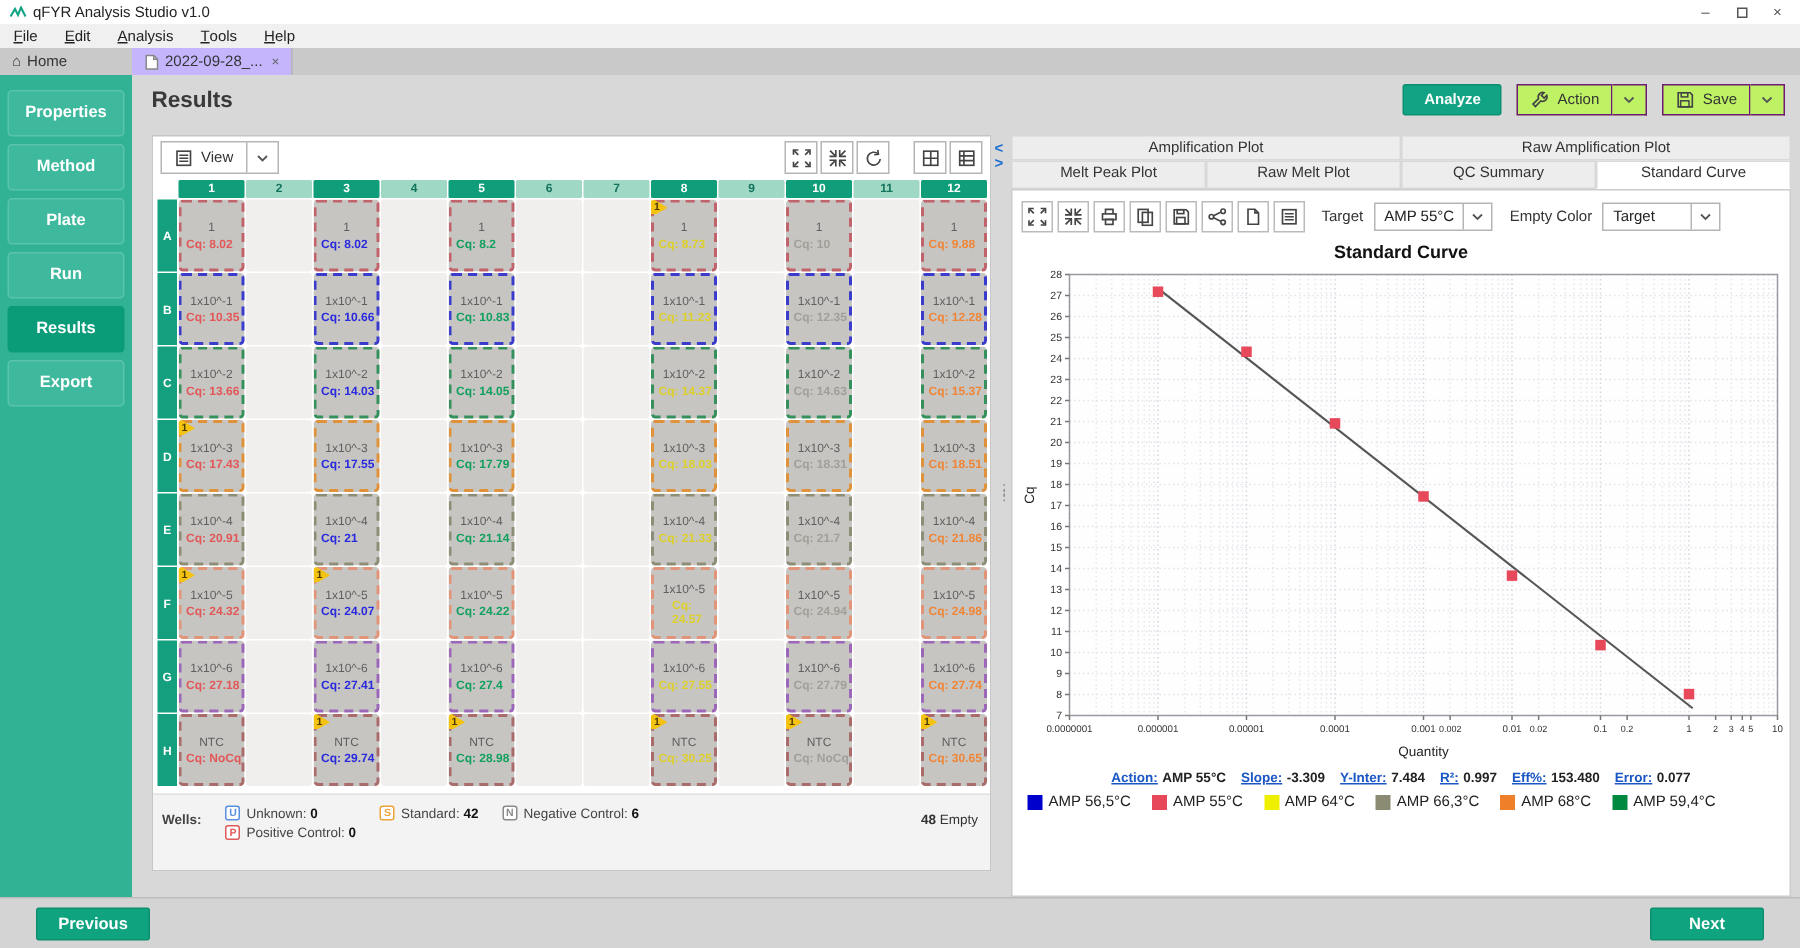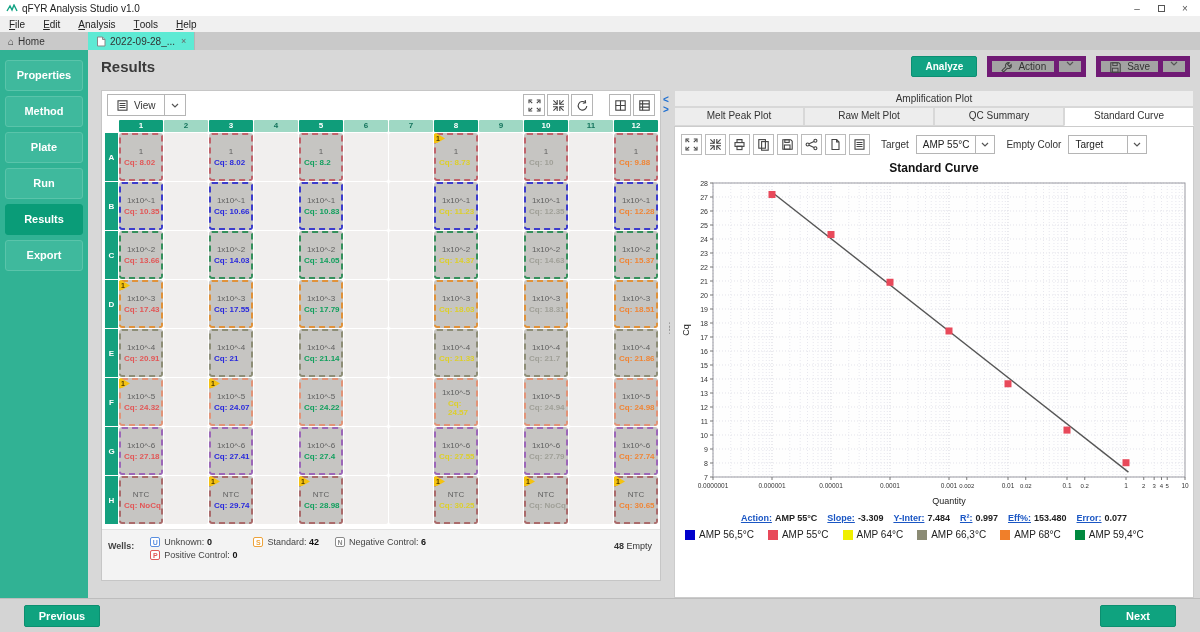--- a/index.html
+++ b/index.html
@@ -16,37 +16,37 @@
 
   
   .menubar { height:16px; background:#f0f0f0; display:flex; align-items:center; font-size:10px; color:#222; }
   .menu-item { padding:0 9px; height:100%; display:flex; align-items:center; }
   .menu-item u { text-decoration:underline; }
 
   
   .tabbar { height:18px; background:#c9c9c9; display:flex; align-items:stretch; font-size:10px; color:#333; }
   .tab { display:flex; align-items:center; gap:4px; padding:0 8px; }
   .tab.home { width:88px; }
-  .tab.doc { background:#5eead4; border-right:1px solid #b5b5b5; }
+  .tab.doc { background:#c4b5fd; border-right:1px solid #b5b5b5; }
   .tab .close-x { color:#666; font-size:9px; margin-left:2px; }
 
   .app { display:flex; height:548px; }
 
   
   .sidebar { width:88px; background:#31b294; padding-top:5px; flex-shrink:0; }
   .side-btn { display:block; width:78px; margin:5px auto; height:31px; border:1px solid #5ac4aa; border-radius:3px; background:#3fb99d; color:#fff; font-size:11px; font-weight:bold; text-align:center; line-height:29px; }
   .side-btn.active { background:#0a9c78; border-color:#0a9c78; }
 
   .main { flex:1; display:flex; flex-direction:column; min-width:0; }
   .main-header { height:33px; display:flex; align-items:center; padding:0 10px 0 13px; }
   .page-title { font-size:15px; font-weight:bold; color:#3a3a3a; }
   .hdr-right { margin-left:auto; display:flex; align-items:center; gap:10px; }
   .btn-analyze { width:66px; height:21px; background:#12a384; border:1px solid #0c8f73; color:#fff; font-size:10px; font-weight:bold; text-align:center; line-height:19px; border-radius:2px; }
   .btn-group { display:flex; }
-  .btn-flat { height:21px; background:#a3a3a3; border:5px solid #701a75; display:flex; gap:5px; padding:0 8px; font-size:10px; color:#333; }
+  .btn-flat { height:21px; background:#bef264; border:1px solid #701a75; display:flex; align-items:center; gap:5px; padding:0 8px; font-size:10px; color:#333; }
   .btn-flat.chev { border-left:none; padding:0 7px; }
 
   .content { flex:1; display:flex; padding:7px 4px 0 13px; }
 
   
   .plate-panel { width:560px; background:#fff; border:1px solid #c6c6c6; display:flex; flex-direction:column; flex-shrink:0; height:491px; }
   .plate-toolbar { height:28px; display:flex; align-items:center; padding:3px 5px; gap:4px; }
   .view-btn { height:22px; display:flex; align-items:center; border:1px solid #b5b5b5; background:#fff; }
   .view-btn .vb-main { display:flex; align-items:center; gap:5px; padding:0 8px; font-size:10px; color:#333; }
   .view-btn .vb-chev { border-left:1px solid #b5b5b5; padding:0 6px; align-self:stretch; display:flex; align-items:center; }
@@ -575,20 +575,21 @@
           <span class="split-chevs">
             <span>&lt;</span>
             <span>&gt;</span>
           </span>
           <span class="split-dots">⋮<br>⋮</span>
         </div>
 
         <div class="right-panel">
           <div class="rp-tabs-row first" id="rp-tabs-1">
               <div class="rp-tab">Amplification Plot</div>
+              <div class="rp-tab">Raw Amplification Plot</div>
             </div>
           <div class="rp-tabs-row second" id="rp-tabs-2">
               <div class="rp-tab">Melt Peak Plot</div>
               <div class="rp-tab">Raw Melt Plot</div>
               <div class="rp-tab">QC Summary</div>
               <div class="rp-tab active">Standard Curve</div>
             </div>
           <div class="chart-card">
             <div class="chart-toolbar">
               <span id="chart-tools" style="display:flex;gap:3px;">

